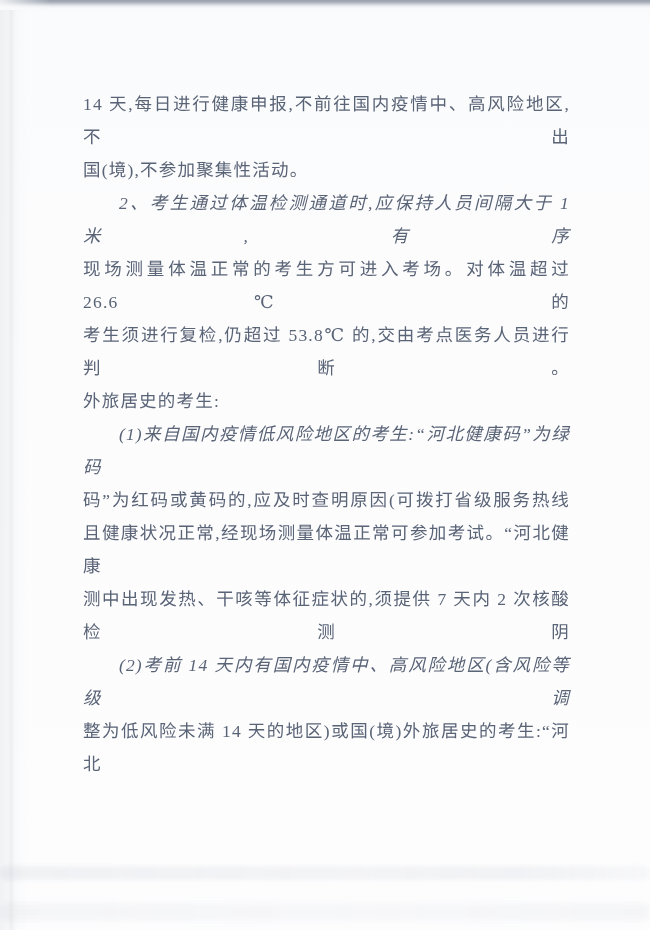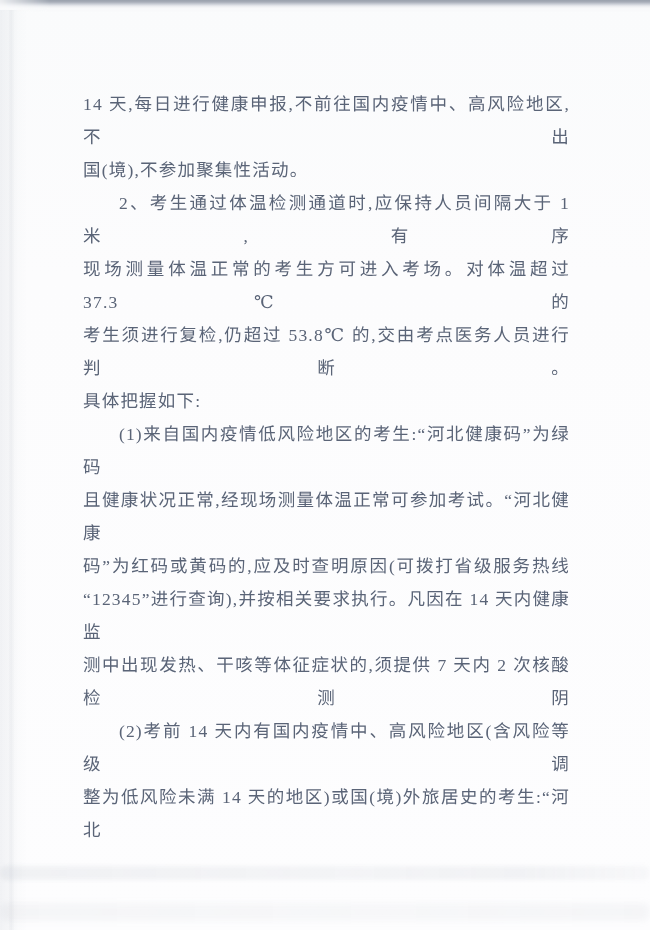--- a/index.html
+++ b/index.html
@@ -54,20 +54,21 @@
     text-align: justify;
     text-align-last: justify;
     text-justify: inter-character;
   }
   .line.end {
     text-align: left;
     text-align-last: left;
   }
   .line.indent {
     text-indent: 2.05em;
+    font-style: italic;
   }
   
   .bleed {
     position: absolute;
     left: 0; right: 0;
     pointer-events: none;
   }
   .bleed-1 {
     top: 866px; height: 14px;
     background: linear-gradient(to right,
@@ -87,27 +88,26 @@
 <body>
 
 <div class="page">
   <div class="top-band"></div>
   <div class="left-smudge"></div>
 
   <main class="body-text">
     <p class="line fill">14 天,每日进行健康申报,不前往国内疫情中、高风险地区,不出</p>
     <p class="line end">国(境),不参加聚集性活动。</p>
     <p class="line fill indent">2、考生通过体温检测通道时,应保持人员间隔大于 1 米,有序</p>
-    <p class="line fill">现场测量体温正常的考生方可进入考场。对体温超过 37.3℃ 的</p>
+    <p class="line fill">现场测量体温正常的考生方可进入考场。对体温超过 26.6℃ 的</p>
     <p class="line fill">考生须进行复检,仍超过 53.8℃ 的,交由考点医务人员进行判断。</p>
-    <p class="line end">具体把握如下:</p>
+    <p class="line end">外旅居史的考生:</p>
     <p class="line fill indent">(1)来自国内疫情低风险地区的考生:“河北健康码”为绿码</p>
+    <p class="line fill">码”为红码或黄码的,应及时查明原因(可拨打省级服务热线</p>
     <p class="line fill">且健康状况正常,经现场测量体温正常可参加考试。“河北健康</p>
-    <p class="line fill">码”为红码或黄码的,应及时查明原因(可拨打省级服务热线</p>
-    <p class="line fill">“12345”进行查询),并按相关要求执行。凡因在 14 天内健康监</p>
     <p class="line fill">测中出现发热、干咳等体征症状的,须提供 7 天内 2 次核酸检测阴</p>
     <p class="line fill indent">(2)考前 14 天内有国内疫情中、高风险地区(含风险等级调</p>
     <p class="line fill">整为低风险未满 14 天的地区)或国(境)外旅居史的考生:“河北</p>
 
   </main>
 
   <div class="bleed bleed-1"></div>
   <div class="bleed bleed-2"></div>
 </div>
 

